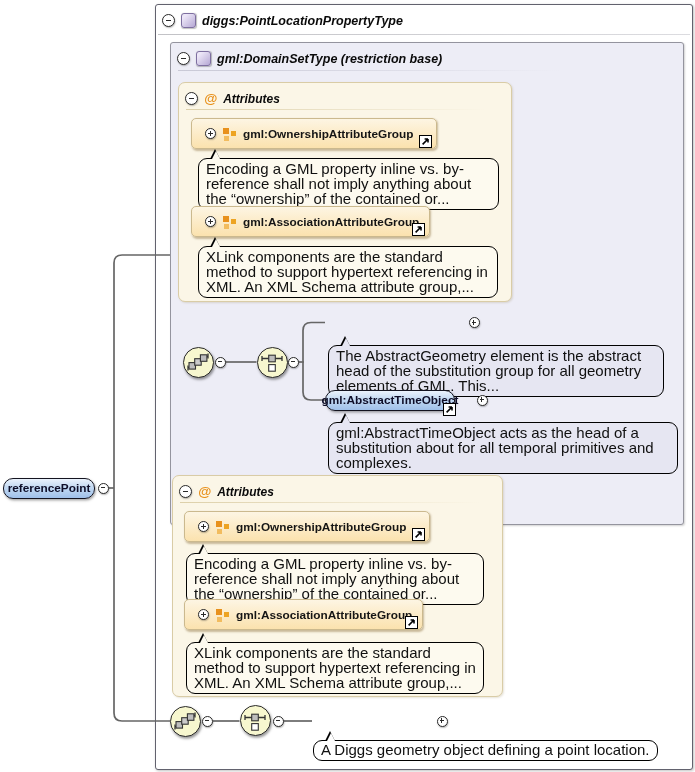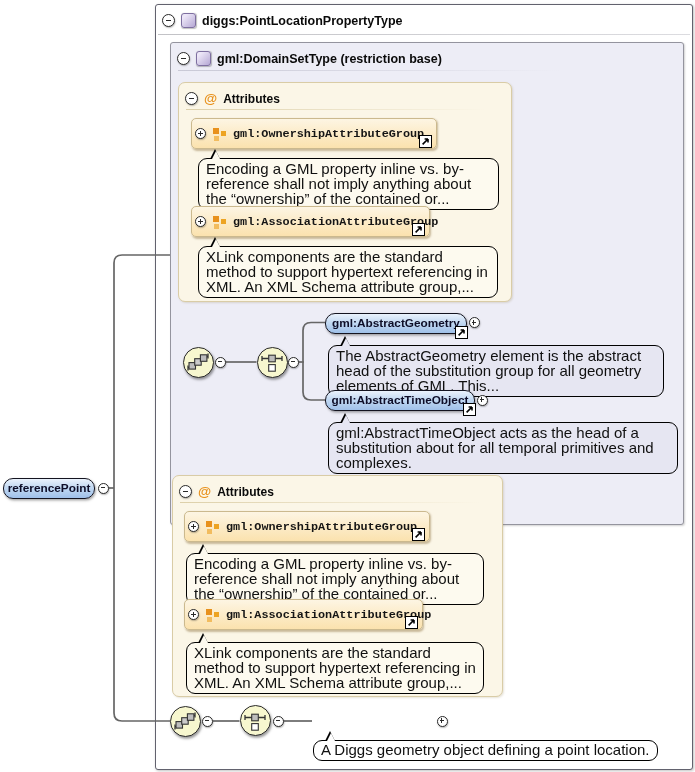--- a/index.html
+++ b/index.html
@@ -18,21 +18,21 @@
   }
   .frame.inner {
     left:170px; top:42px; width:514px; height:483px;
     background:#ededf6; border:1.2px solid #94949e; border-radius:3px;
     box-shadow:1px 1px 2px rgba(0,0,0,.18);
   }
   .frame.attr {
     background:#fbf6e7; border:1px solid #d9cca6; border-radius:7px;
     box-shadow:1px 1px 2px rgba(120,100,40,.18);
   }
-  .frame-hdr { display:flex; align-items:center; gap:6px; padding:5px 0 0 6px; height:26px; }
+  .frame-hdr { display:flex; align-items:center; gap:6px; padding:5px 0 0 6px; height:26px;font-style:italic; }
   .frame-title { font-weight:bold; font-size:12.5px; color:#0a0a0a; white-space:nowrap; }
   .attr-title { font-weight:bold; font-size:12px; color:#0a0a0a; }
   .hdr-sep { position:absolute; height:1px; }
   .sep-outer { left:2px; right:2px; top:29px; background:linear-gradient(to right,#c2c2c6,#dcdce0); }
   .sep-inner { left:7px; top:27px; width:382px; background:linear-gradient(to right,#c9c9d6,rgba(201,201,214,0)); }
   .sep-attr  { left:7px; top:26px; width:300px; background:linear-gradient(to right,#ddd0aa,rgba(221,208,170,0)); }
 
   
   .sq-icon {
     display:inline-block; width:15px; height:15px; border:1px solid #7e6fa0; border-radius:3px;
@@ -51,24 +51,23 @@
   .badge.lg::before { left:2.6px; top:4.7px; width:5.4px; }
   .badge.abs { position:absolute; }
   .grp-icon { flex:0 0 auto; }
   .linkarrow {
     position:absolute; width:13px; height:13px; background:#fff; border:1.5px solid #000;
   }
   .linkarrow svg { display:block; }
 
   
   .grp {
-    position:absolute; height:31px; display:flex; align-items:center; gap:7px; padding-left:3px;
+    position:absolute; height:31px; display:flex; align-items:center; gap:7px; padding-left:13px;
     background:linear-gradient(#fdf5e3,#fbe2ae); border:1px solid #cbb98e; border-radius:5px;
     box-shadow:1px 1.5px 2px rgba(140,110,60,.45);
-    font-family:Liberation Mono, monospace;
   }
   .grp-label { font-weight:bold; font-size:11.8px; color:#151515; white-space:nowrap; }
 
   
   .capsule {
     position:absolute; height:20.5px; display:flex; align-items:center; justify-content:center;
     border:1.4px solid #141420; border-radius:10px; padding:0 8px;
     background:linear-gradient(#eaf2fc,#c3d9f2 45%,#9fc0e9);
     font-weight:bold; font-size:11.8px; color:#0e0e28; white-space:nowrap;
     box-shadow:1px 1.5px 2.5px rgba(0,0,0,.35);
@@ -228,32 +227,24 @@
   <span class="badge abs" style="left:214.5px;top:356.5px"></span>
   <div class="comp" style="left:256.5px;top:346.5px">
     <svg width="24" height="24" viewBox="0 0 24 24">
       <path d="M2 8.5 H22 M2 6 V11 M22 6 V11" stroke="#333" stroke-width="1.3" fill="none"></path>
       <rect x="8.7" y="5.2" width="6.6" height="6.6" fill="#bdbdbd" stroke="#333" stroke-width="1.1"></rect>
       <rect x="8.7" y="14.6" width="6.6" height="6.6" fill="#ffffff" stroke="#333" stroke-width="1.1"></rect>
     </svg>
   </div>
   <span class="badge abs" style="left:287.5px;top:356.5px"></span>
 
-  <div class="capsule" style="left:325px;top:313px;width:142px">
-    <span>gml:AbstractGeometry</span>
-    <span class="linkarrow" style="right:-2px;bottom:-6.5px">
-      <svg width="10" height="10" viewBox="0 0 10 10">
-          <path d="M2.6 8.4 L8 3 M8 3 H4.6 M8 3 V6.4" stroke="#000" stroke-width="1.6" fill="none"></path>
-        </svg>
-    </span>
-  </div>
   <span class="badge plus abs" style="left:468.5px;top:317px"></span>
   <div class="bubble lav" style="left:328px;top:345px;width:336px">The AbstractGeometry element is the abstract head of the substitution group for all geometry elements of GML. This...</div>
 
-  <div class="capsule" style="left:325px;top:390px;width:150px">
+  <div class="capsule" style="left:325px;top:390px;width:130px">
     <span>gml:AbstractTimeObject</span>
     <span class="linkarrow" style="right:-2px;bottom:-6.5px">
       <svg width="10" height="10" viewBox="0 0 10 10">
           <path d="M2.6 8.4 L8 3 M8 3 H4.6 M8 3 V6.4" stroke="#000" stroke-width="1.6" fill="none"></path>
         </svg>
     </span>
   </div>
   <span class="badge plus abs" style="left:476.5px;top:394.5px"></span>
   <div class="bubble lav" style="left:328px;top:422px;width:350px">gml:AbstractTimeObject acts as the head of a substitution about for all temporal primitives and complexes.</div>
 

